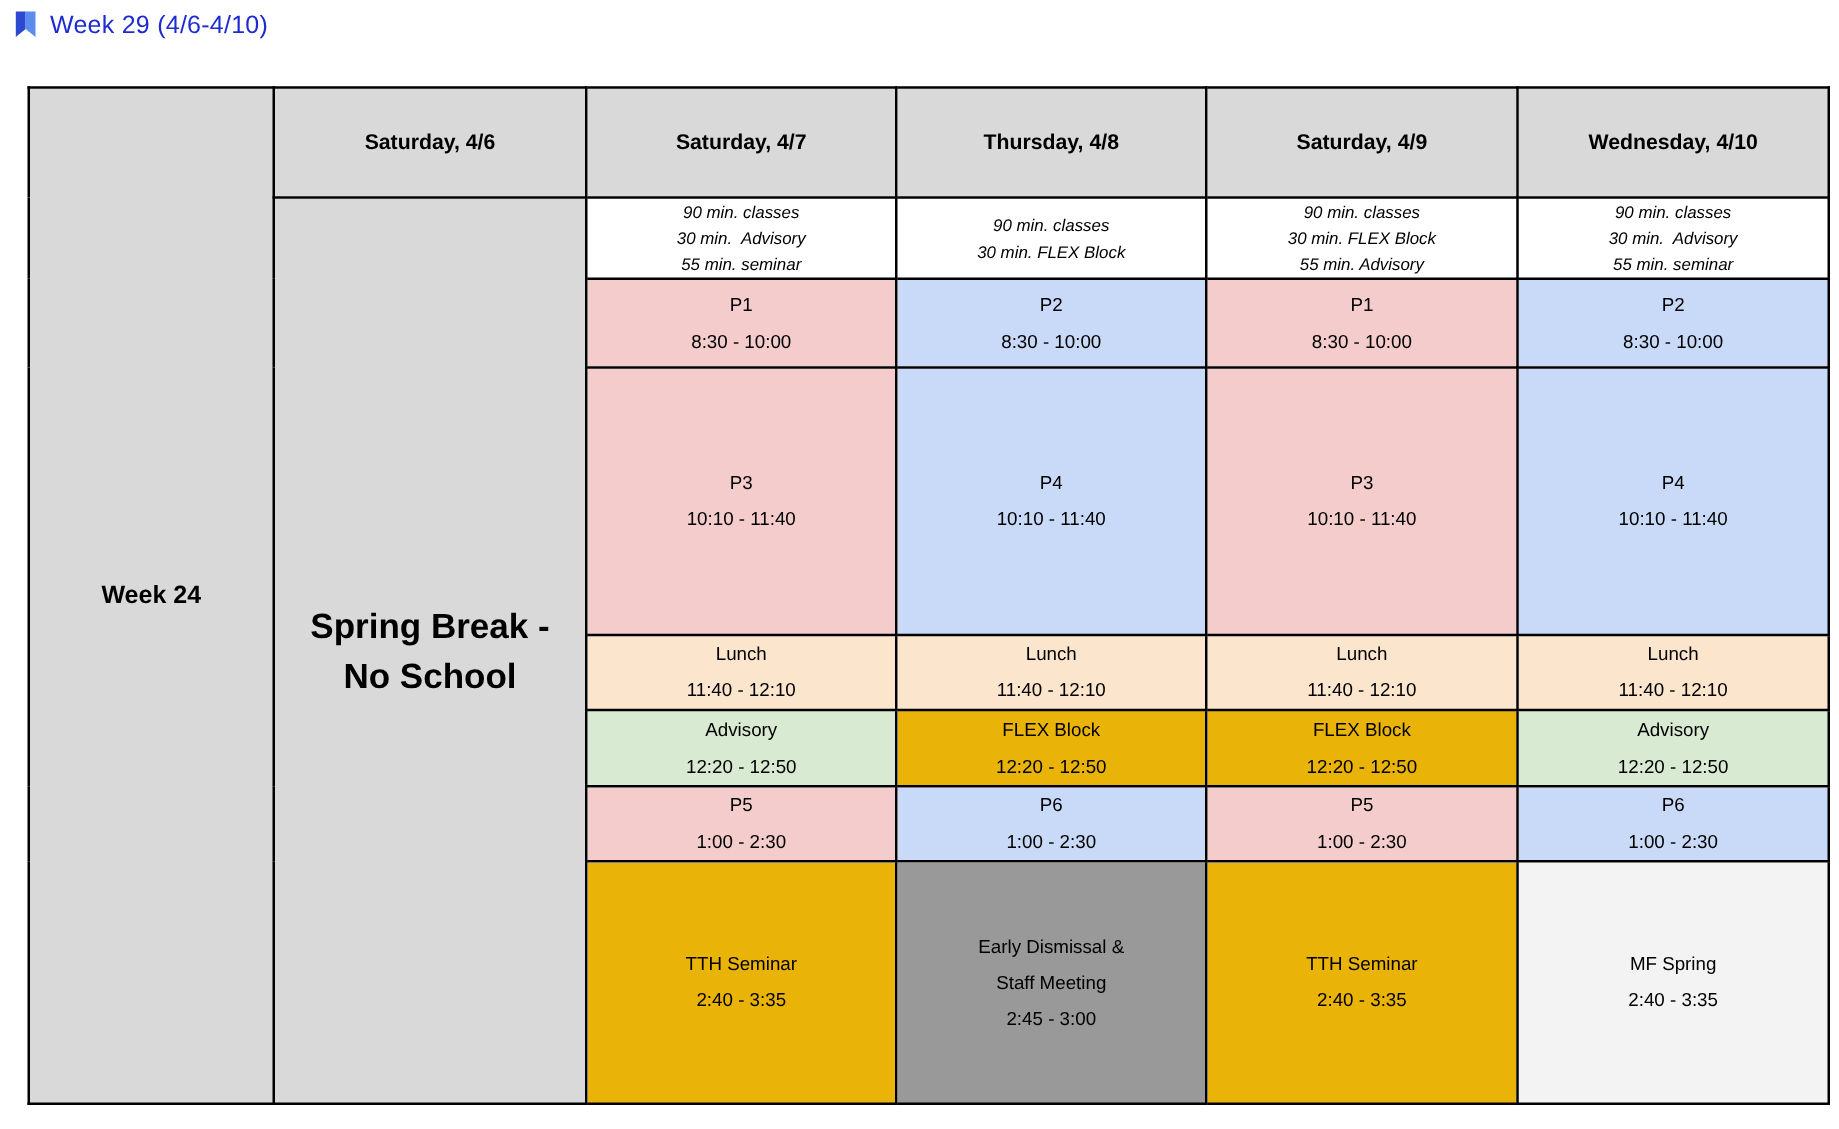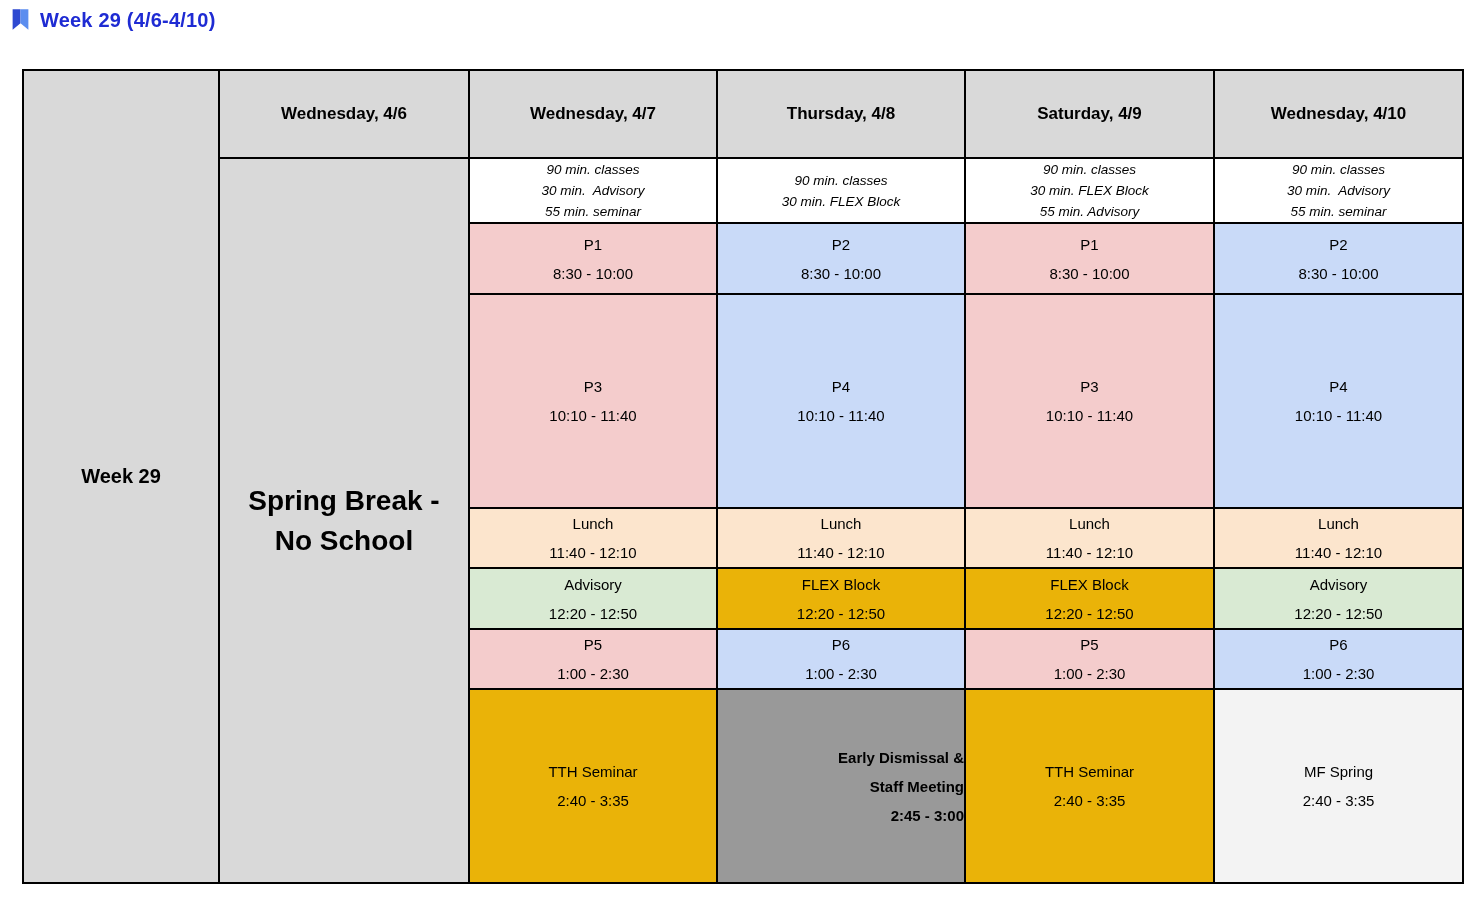--- a/index.html
+++ b/index.html
@@ -12,21 +12,21 @@
   }
   .title-row{
     display:flex; align-items:center; gap:9px;
     margin:8px 0 0 10px;
     text-decoration:none;
     width:max-content;
     cursor:pointer;
   }
   .title-row .bm{ width:21px; height:25px; display:block; }
   .title-text{
-    font-size:20px; font-weight:bold;
+    font-size:20px; font-weight:normal;
     color:var(--c-title_blue, #1e2bd3);
     letter-spacing:0.2px;
   }
   table.schedule{
     border-collapse:collapse;
     table-layout:fixed;
     margin:36px 0 0 22px;
   }
   table.schedule td{
     border:2px solid var(--c-border_black, #000);
@@ -63,21 +63,21 @@
     background:#ffffff;
     font-style:italic; font-size:13.5px; line-height:21px;
     white-space:pre-line;
   }
   td.c-block .lbl,
   td.c-block .time{
     font-size:15px; line-height:29px;
     white-space:pre-line;
   }
   td.c-block.bold .lbl,
-  td.c-block.bold .time{ font-weight:bold;text-align:right; }
+  td.c-block.bold .time{ font-weight:normal; }
 
   .bg-pink{background:var(--c-pink,#f4cccc)}
   .bg-blue{background:var(--c-blue,#c9daf8)}
   .bg-peach{background:var(--c-peach,#fce5cd)}
   .bg-green{background:var(--c-green,#d9ead3)}
   .bg-white{background:#eab308}
   .bg-dark_gray{background:var(--c-dark_gray,#999999)}
   .bg-light_gray{background:var(--c-light_gray,#f3f3f3)}
 </style>
 </head>
@@ -95,23 +95,23 @@
   <colgroup>
     <col style="width:196px">
     <col style="width:250px">
     <col style="width:248px">
     <col style="width:248px">
     <col style="width:249px">
     <col style="width:249px">
   </colgroup>
   <tbody>
     <tr class="r0">
-      <td class="c-week" rowspan="8">Week 29</td>
-      <td class="c-dayhead">Wednesday, 4/6</td>
-      <td class="c-dayhead">Wednesday, 4/7</td>
+      <td class="c-week" rowspan="8">Week 24</td>
+      <td class="c-dayhead">Saturday, 4/6</td>
+      <td class="c-dayhead">Saturday, 4/7</td>
       <td class="c-dayhead">Thursday, 4/8</td>
       <td class="c-dayhead">Saturday, 4/9</td>
       <td class="c-dayhead">Wednesday, 4/10</td>
     </tr>
     <tr class="r1">
       <td class="c-monbody" rowspan="7">Spring Break -
 No School</td>
       <td class="c-info">90 min. classes
 30 min.&nbsp; Advisory
 55 min. seminar</td>

